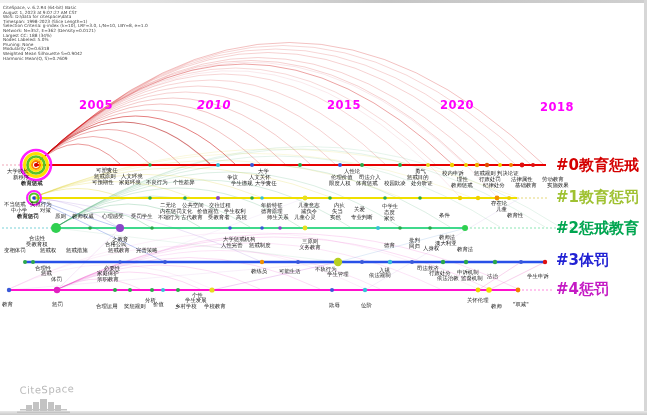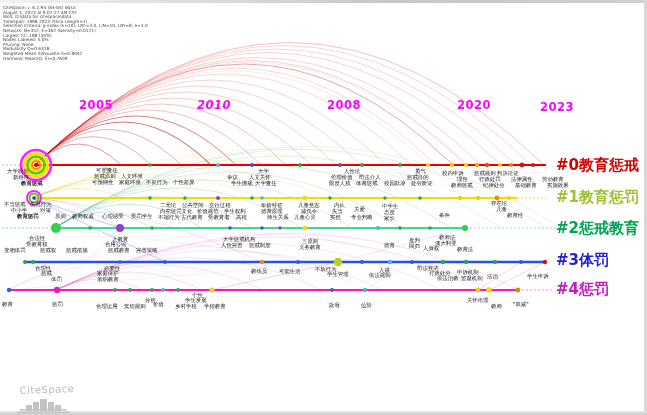--- a/index.html
+++ b/index.html
@@ -184,23 +184,23 @@
       <g>
         <circle cx="34" cy="198" r="7" fill="none" stroke="#ff20ff" stroke-width="2"></circle>
         <circle cx="34" cy="198" r="4.5" fill="none" stroke="#58c428" stroke-width="2"></circle>
         <circle cx="34" cy="198" r="1.8" fill="#2040d0"></circle>
       </g>
     </svg>
 
   <div id="years">
       <div class="yr" style="left: 79px; top: 98px;">2005</div>
       <div class="yr" style="left: 197px; top: 98px; font-style: italic;">2010</div>
-      <div class="yr" style="left: 327px; top: 98px;">2008</div>
-      <div class="yr" style="left: 457px; top: 98px;">2020</div>
-      <div class="yr" style="left: 540px; top: 100px;">2023</div>
+      <div class="yr" style="left: 327px; top: 98px;">2015</div>
+      <div class="yr" style="left: 440px; top: 98px;">2020</div>
+      <div class="yr" style="left: 540px; top: 100px;">2018</div>
     </div>
   <div id="clusterLabels">
       <div class="cl" style="left: 556px; top: 156px; color: rgb(212, 0, 0);">#0教育惩戒</div>
       <div class="cl" style="left: 556px; top: 188px; color: rgb(159, 193, 49);">#1教育惩罚</div>
       <div class="cl" style="left: 556px; top: 219px; color: rgb(0, 165, 80);">#2惩戒教育</div>
       <div class="cl" style="left: 556px; top: 251px; color: rgb(34, 34, 212);">#3体罚</div>
       <div class="cl" style="left: 556px; top: 280px; color: rgb(196, 26, 196);">#4惩罚</div>
     </div>
   <div id="keywords">
       <div class="kw" style="left: 7px; top: 169px;">大学校长</div>

